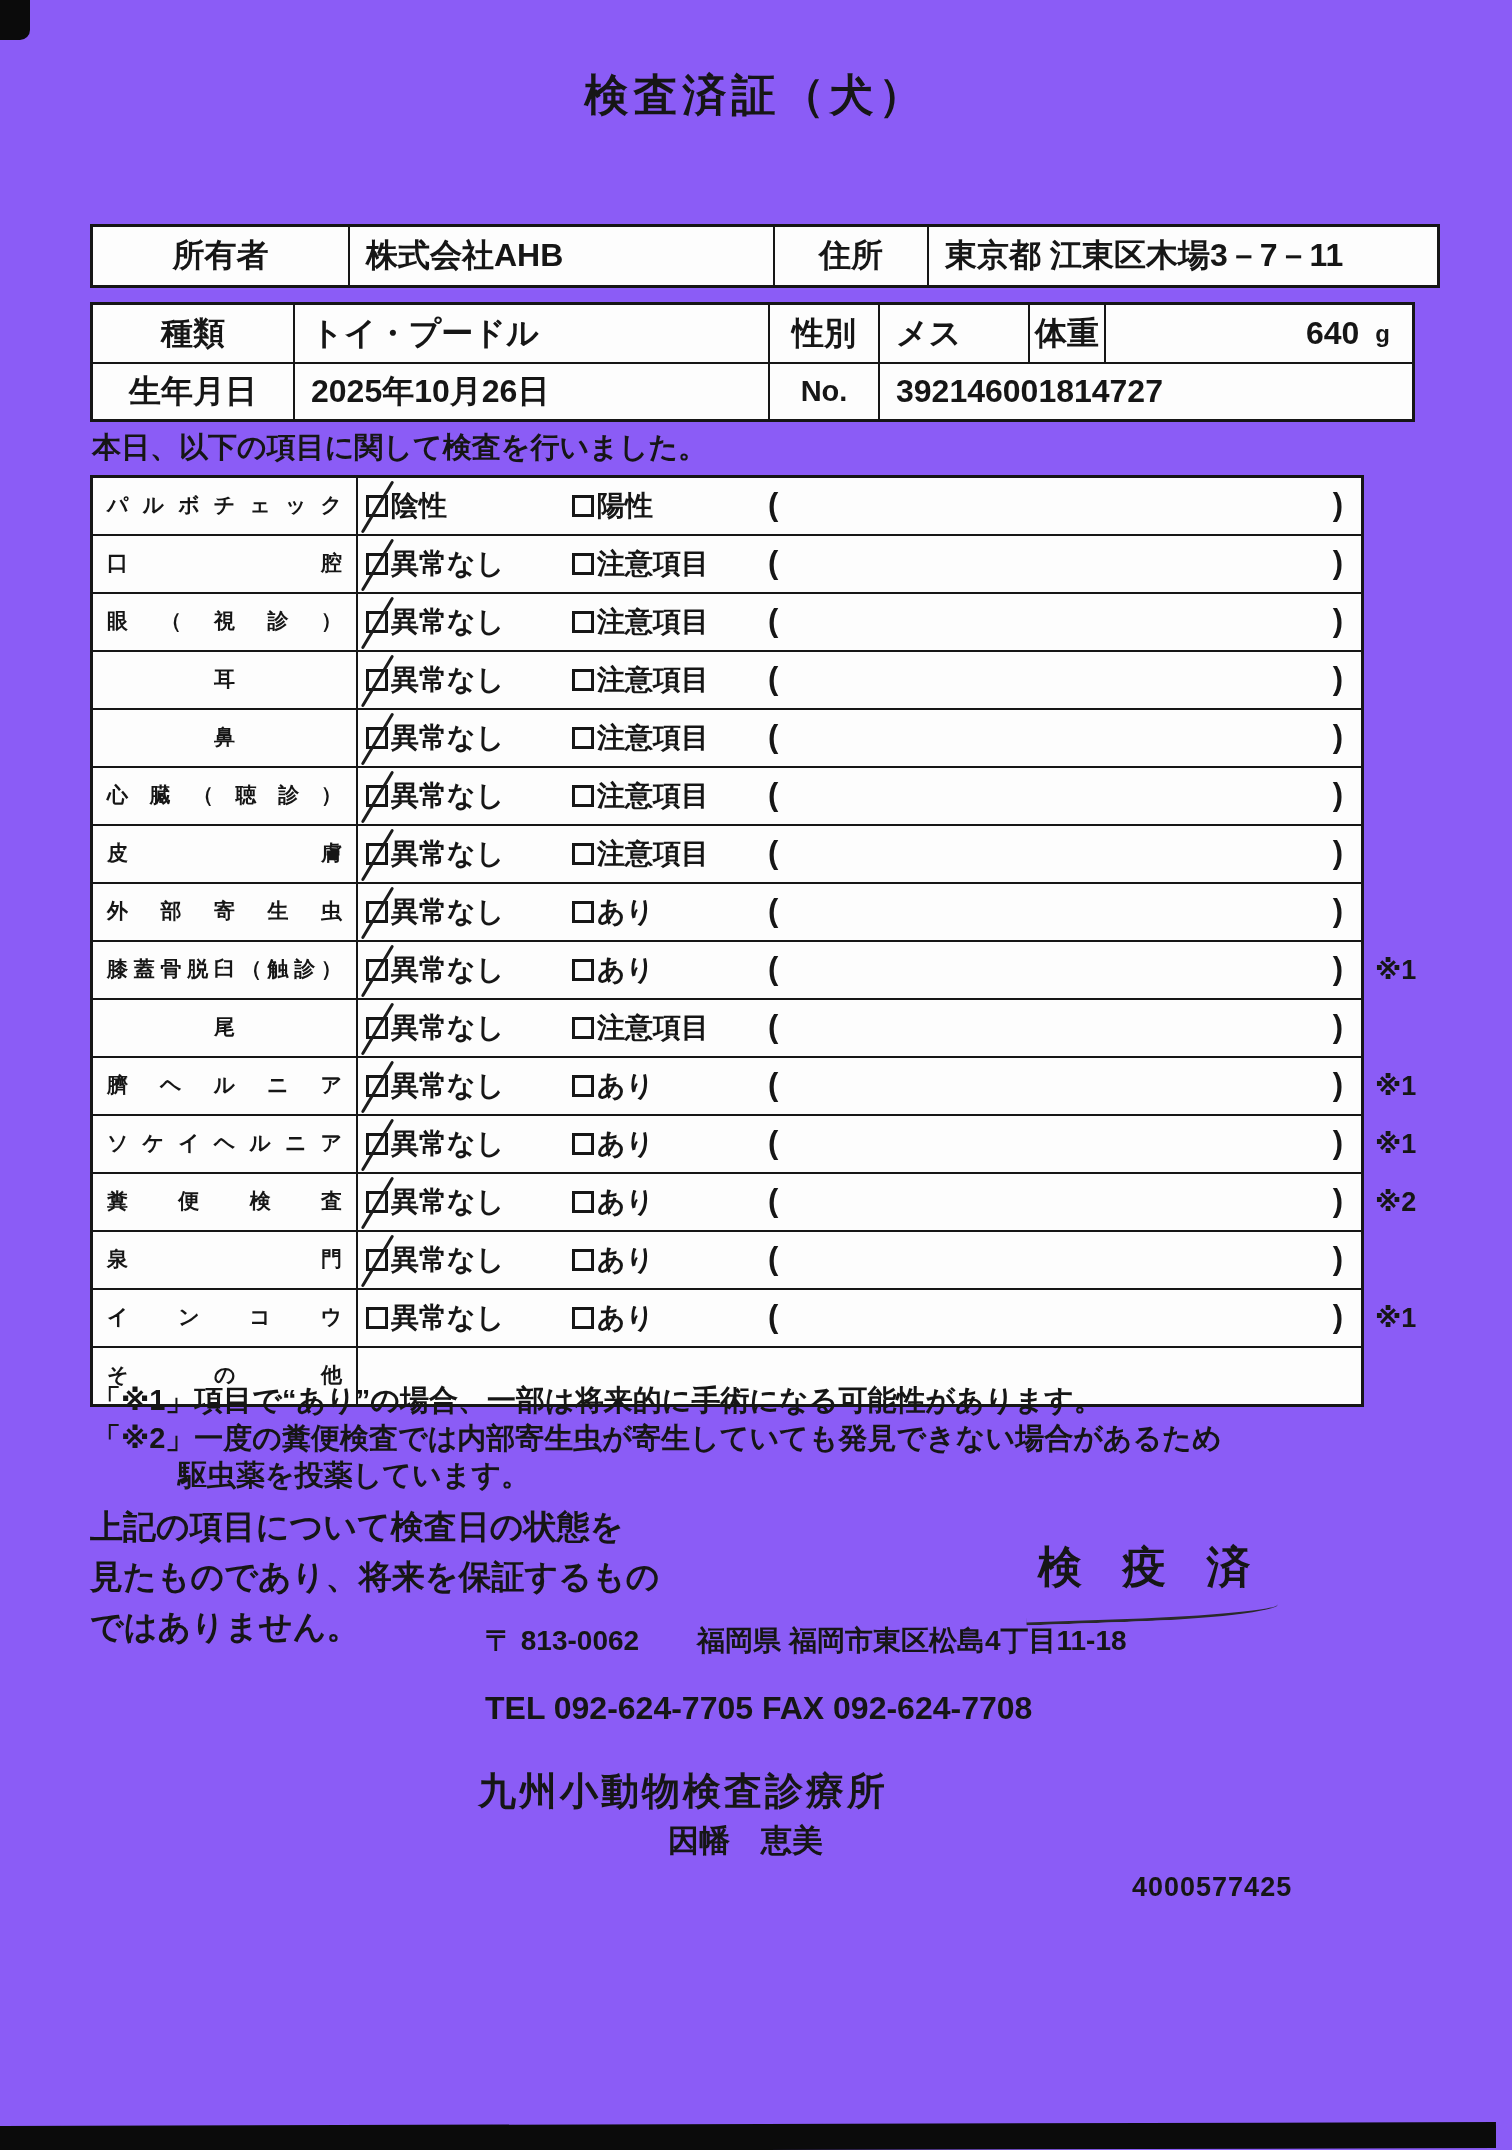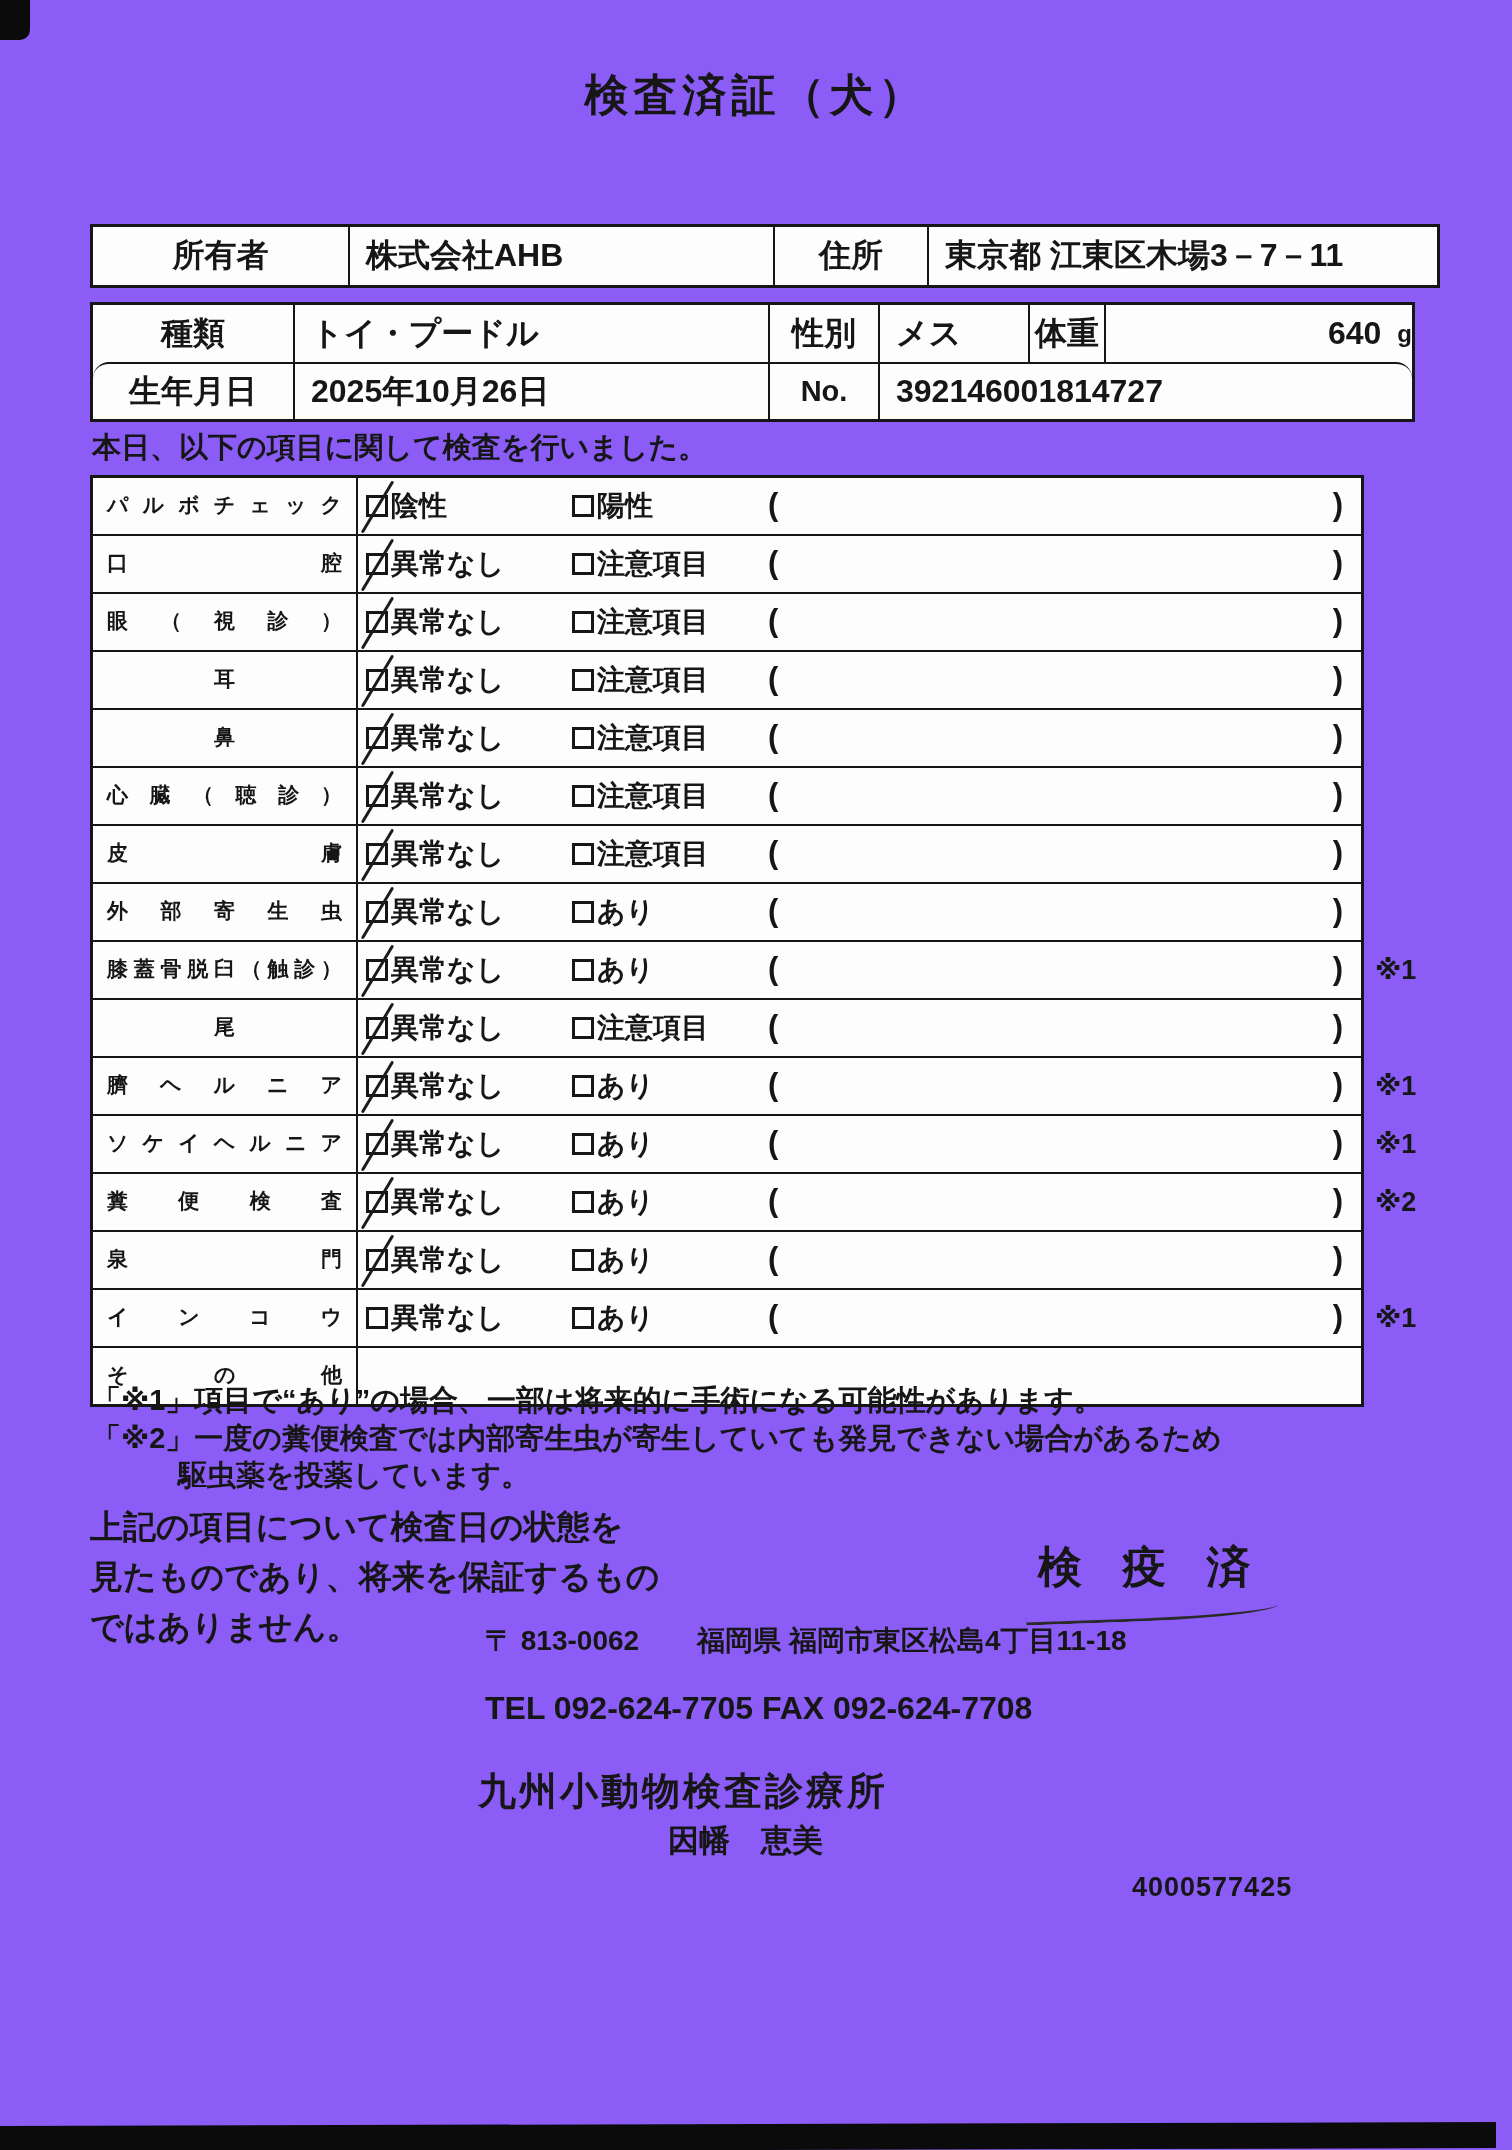--- a/index.html
+++ b/index.html
@@ -8,30 +8,30 @@
   
   .scan-corner{position:absolute;left:0;top:0;width:30px;height:40px;background:#0b0b0b;border-bottom-right-radius:10px;}
   .scan-bottom{position:absolute;left:0;top:2124px;width:1496px;height:26px;background:#0b0b0b;transform:rotate(-0.15deg);}
   
   .title{position:absolute;top:66px;left:0;width:100%;margin:0;text-align:center;
          font-size:44px;font-weight:bold;letter-spacing:5px;}
   .exam-date{position:absolute;top:184px;left:846px;width:560px;display:flex;justify-content:space-between;
              font-size:30px;font-weight:bold;}
   
   .tbl{position:absolute;left:90px;border:3px solid #161616;box-sizing:border-box;background:#fdfdfd;}
-  .trow{display:flex;height:57px;box-sizing:border-box;border-radius:16px;}
+  .trow{display:flex;height:57px;box-sizing:border-box;}
   .trow + .trow{border-top:2px solid #161616;}
   .cell{display:flex;align-items:center;box-sizing:border-box;font-size:32px;font-weight:bold;white-space:nowrap;}
   .cell + .cell{border-left:2px solid #161616;}
   .lab{justify-content:center;}
   .val{padding-left:16px;}
   .owner-tbl{top:224px;width:1350px;}
   .owner-tbl .trow{height:58px;}
   .info-tbl{top:302px;width:1325px;}
-  .wval{justify-content:flex-end;}
+  .wval{justify-content:flex-end;padding-right:22px;}
   .unit{font-size:24px;margin-left:16px;font-weight:bold;}
   .nolab{font-size:29px;}
   .intro{position:absolute;left:92px;top:428px;font-size:29px;font-weight:bold;}
   
   .exam-tbl{position:absolute;left:90px;top:475px;width:1274px;border:3px solid #161616;box-sizing:border-box;background:#fdfdfd;}
   .erow{position:relative;height:56px;}
   .erow + .erow{border-top:2px solid #161616;}
   .ecell-item{position:absolute;left:0;top:0;bottom:0;width:265px;border-right:2px solid #161616;box-sizing:border-box;
               font-size:21px;font-weight:bold;line-height:53px;padding:0 14px;
               text-align:justify;text-align-last:justify;text-justify:inter-character;overflow:hidden;}

